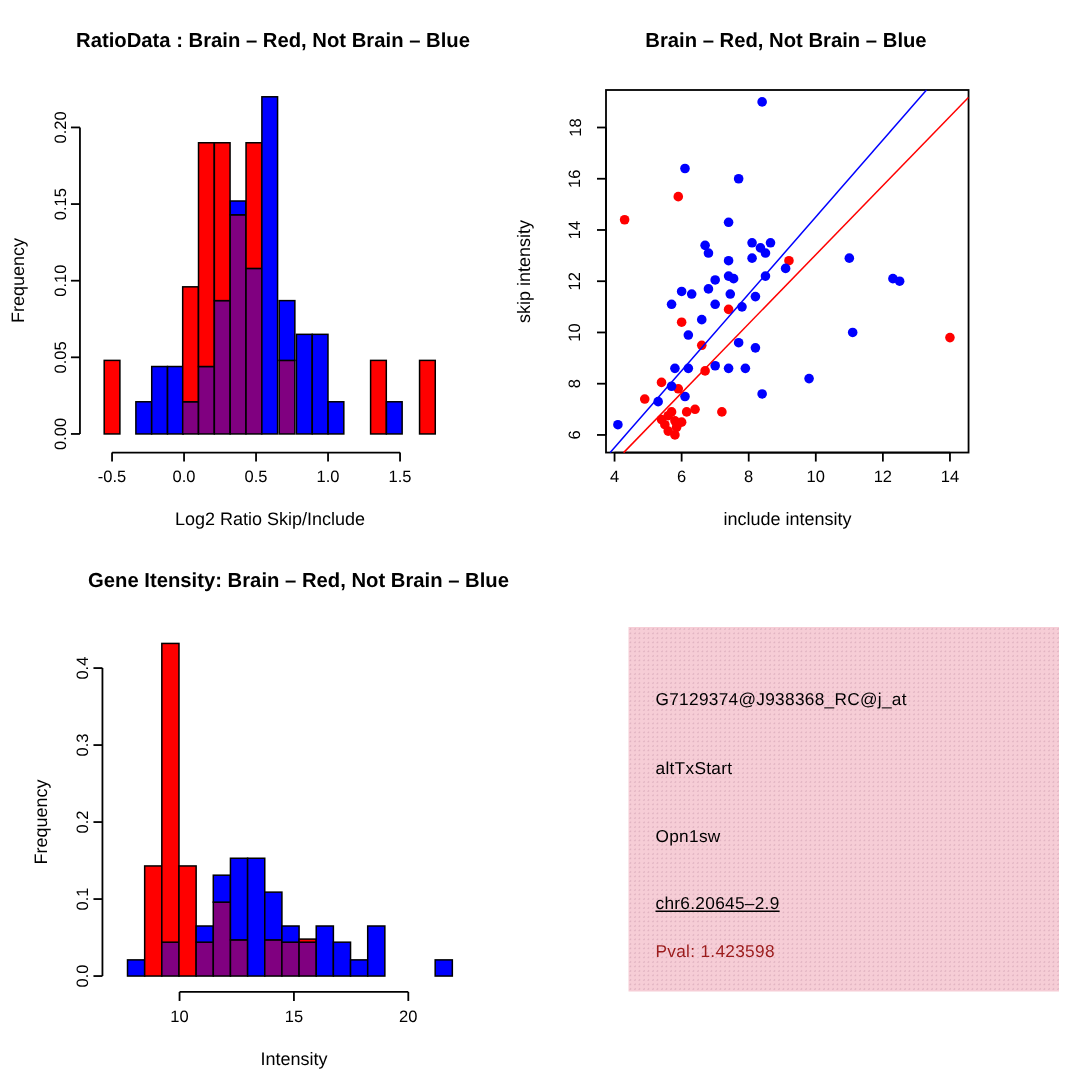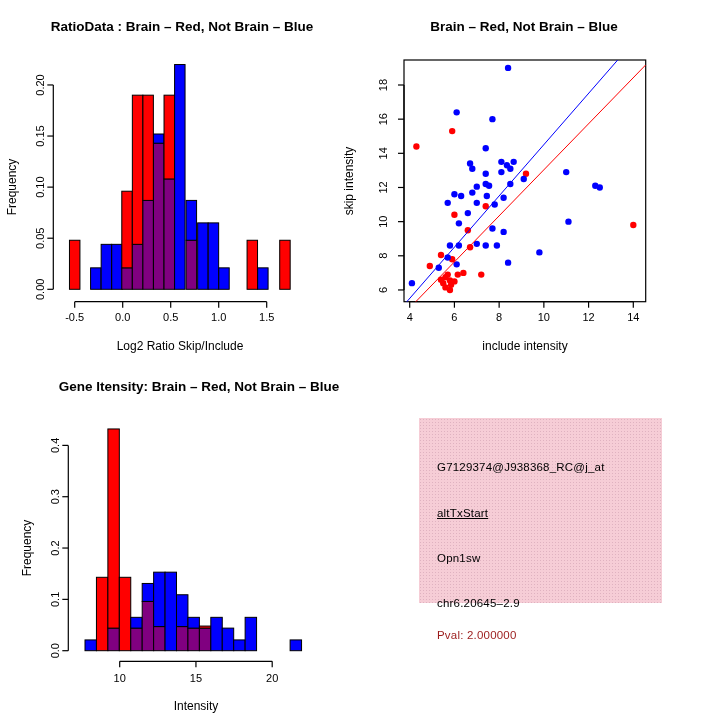--- a/index.html
+++ b/index.html
@@ -5,24 +5,24 @@
   html,body{margin:0;padding:0;background:#ffffff;}
   #canvas{position:relative;width:720px;height:720px;background:#ffffff;overflow:hidden;
           font-family:"Liberation Sans", sans-serif;}
   .panel{position:absolute;width:360px;height:360px;margin:0;padding:0;}
   #p-tl{left:0;top:0;} #p-tr{left:344px;top:0;} #p-bl{left:16px;top:360px;} #p-br{left:360px;top:360px;}
   svg{display:block;}
   svg text{font-family:"Liberation Sans", sans-serif;fill:#000;}
   .chart-title{font-size:13.5px;font-weight:bold;}
   .tick-label{font-size:11px;}
   .axis-label{font-size:12px;}
-  #info-box{position:absolute;left:59px;top:58px;width:243px;height:185px;
+  #info-box{position:absolute;left:59px;top:58px;width:243px;height:243px;
             background-color:#f6cdd6;
             background-image:radial-gradient(#dfb2c0 0.6px, rgba(0,0,0,0) 0.6px);
-            background-size:3px 3px;}
+            background-size:3px 3px;padding-left:44px;}
   .info-line{position:absolute;left:18px;font-size:11.5px;white-space:pre;letter-spacing:0.2px;}
   .il-0{top:43px;} .il-1{top:89px;} .il-2{top:134px;} .il-3{top:179px;} .il-4{top:211px;}
 </style>
 </head>
 <body>
 
 <div id="canvas">
 
   <figure class="panel" id="p-tl">
     <svg id="svg-tl" width="360" height="360" viewBox="0 0 360 360">
@@ -228,20 +228,20 @@
         <rect x="206.25625000000002" y="268.1148" width="11.4375" height="22.585199999999986" fill="#0000ff" stroke="#000" stroke-width="1"></rect>
         <rect x="217.69375000000002" y="279.9207" width="11.4375" height="10.779299999999978" fill="#0000ff" stroke="#000" stroke-width="1"></rect>
         <rect x="229.13125000000002" y="257.33549999999997" width="11.4375" height="33.36450000000002" fill="#0000ff" stroke="#000" stroke-width="1"></rect>
         <rect x="274.11875000000003" y="279.9207" width="11.4375" height="10.779299999999978" fill="#0000ff" stroke="#000" stroke-width="1"></rect>
       </svg>
   </figure>
 
   <figure class="panel" id="p-br">
     <div id="info-box">
       <div class="info-line il-0" style="color: rgb(0, 0, 0);">G7129374@J938368_RC@j_at</div>
-      <div class="info-line il-1" style="color: rgb(0, 0, 0); text-decoration: underline;">altTxStart</div>
+      <div class="info-line il-1" style="color: rgb(0, 0, 0);">altTxStart</div>
       <div class="info-line il-2" style="color: rgb(0, 0, 0);">Opn1sw</div>
-      <div class="info-line il-3" style="color: rgb(0, 0, 0);">chr6.20645–2.9</div>
-      <div class="info-line il-4" style="color: rgb(155, 27, 27);">Pval: 2.000000</div>
+      <div class="info-line il-3" style="color: rgb(0, 0, 0); text-decoration: underline;">chr6.20645–2.9</div>
+      <div class="info-line il-4" style="color: rgb(155, 27, 27);">Pval: 1.423598</div>
     </div>
   </figure>
 
 </div>
 
 </body></html>

